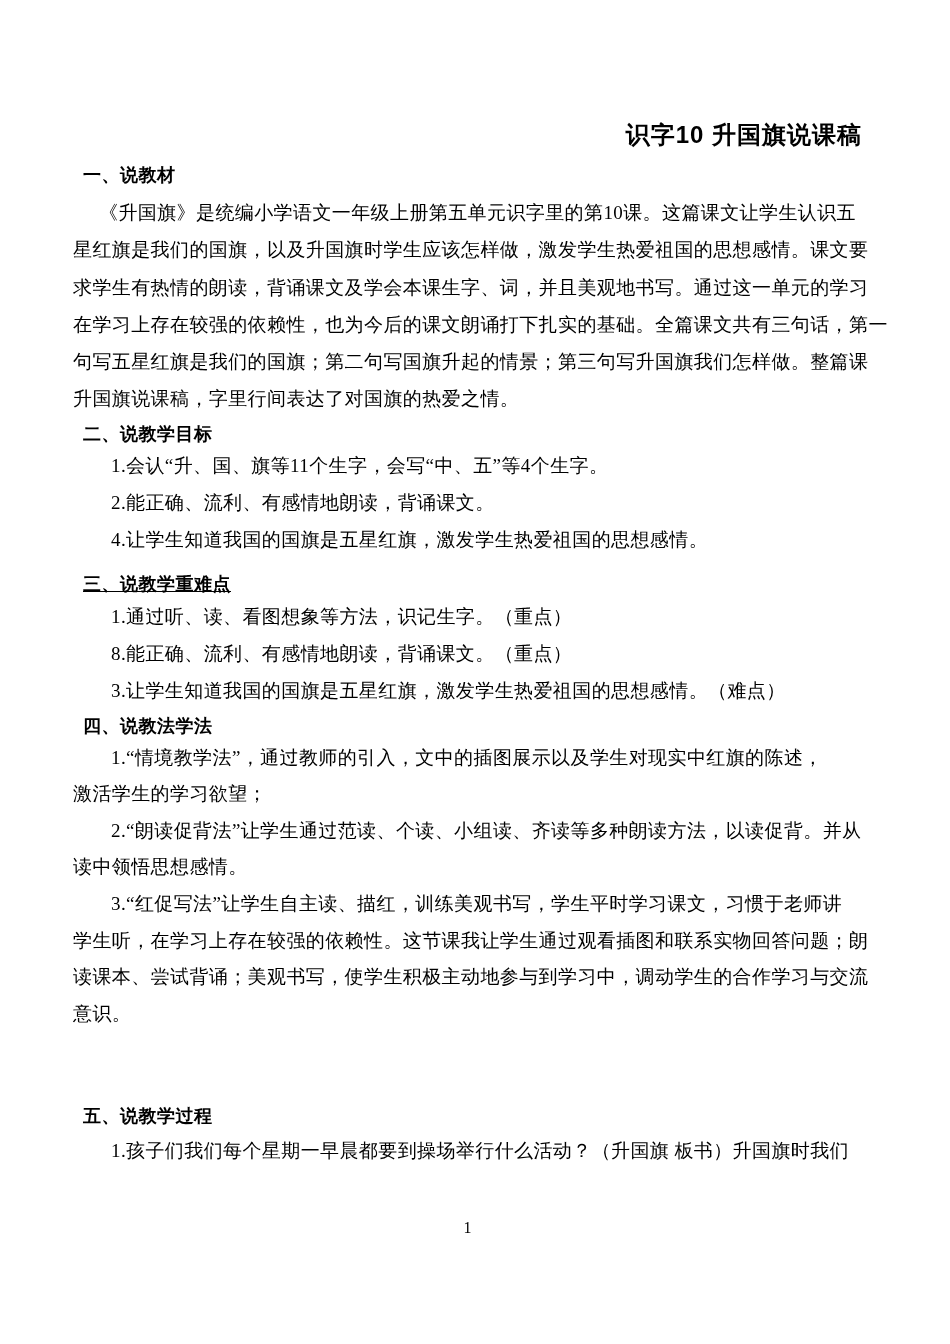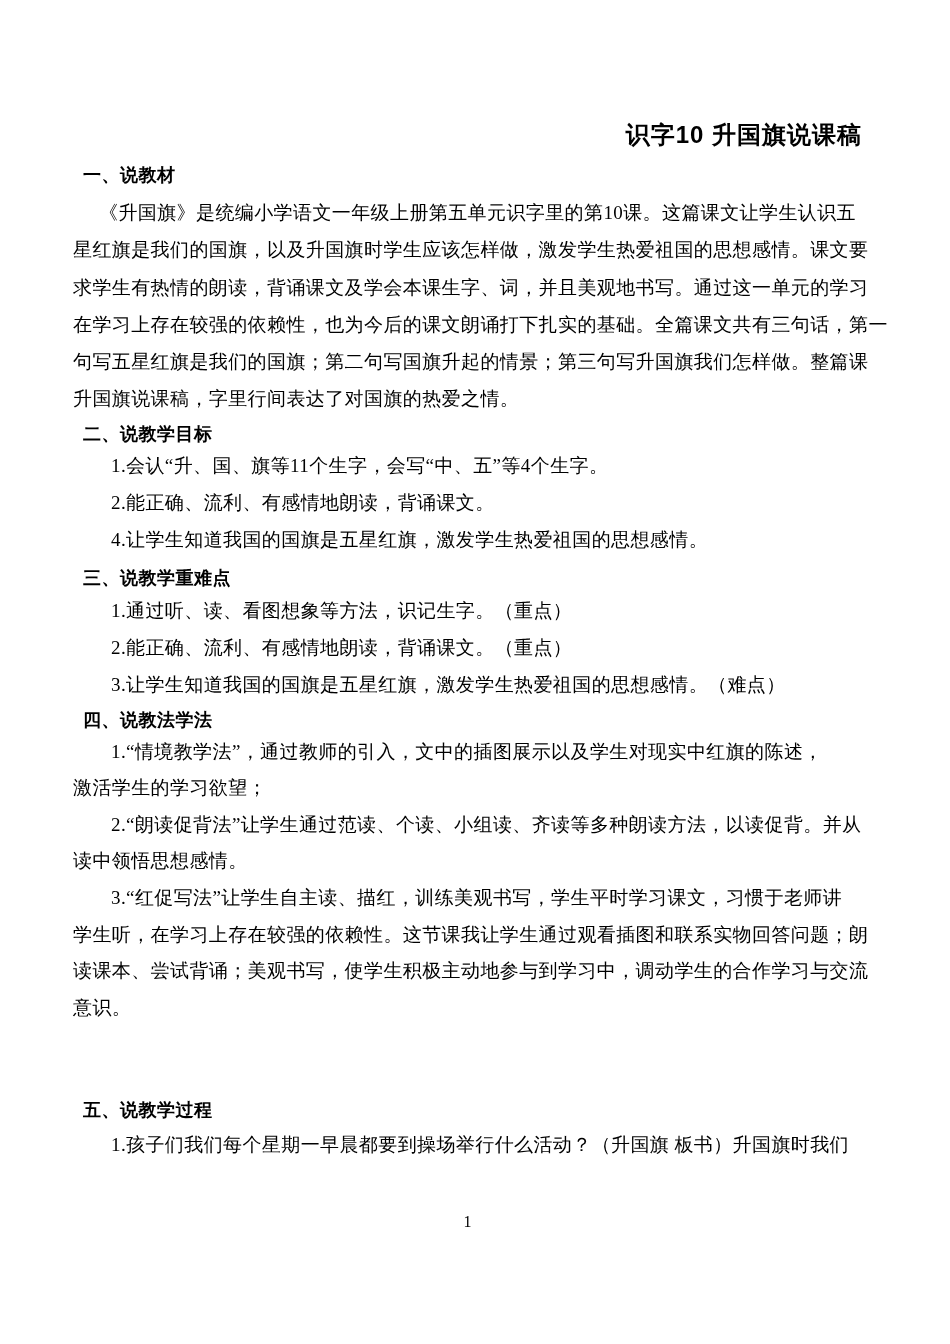--- a/index.html
+++ b/index.html
@@ -26,21 +26,21 @@
   .hd {
     font-family: "Liberation Sans", "DejaVu Sans", sans-serif;
     font-weight: bold;
     font-size: 18px;
     line-height: 31px;
     padding-left: 10px;
     letter-spacing: 0.5px;
   }
   .hd1 { margin-top: 9px; }
   .hd2 { margin-top: 1px; }
-  .hd3 { margin-top: 4px; }
+  .hd3 { margin-top: 10px; text-decoration: underline; }
   .hd4 { margin-top: 1px; }
   .hd5 { margin-top: 69px; }
   .ln {
     font-size: 19px;
     line-height: 37.3px;
     white-space: nowrap;
     letter-spacing: 0.4px;
   }
   .para1 { margin-top: 3px; }
   .list1 { margin-top: -3px; }
@@ -76,21 +76,21 @@
   <div class="hd hd2">二、说教学目标</div>
   <div class="list1">
     <div class="ln ind">1.会认“升、国、旗等11个生字，会写“中、五”等4个生字。</div>
     <div class="ln ind">2.能正确、流利、有感情地朗读，背诵课文。</div>
     <div class="ln ind">4.让学生知道我国的国旗是五星红旗，激发学生热爱祖国的思想感情。</div>
   </div>
 
   <div class="hd hd3">三、说教学重难点</div>
   <div class="list2">
     <div class="ln ind">1.通过听、读、看图想象等方法，识记生字。（重点）</div>
-    <div class="ln ind">2.能正确、流利、有感情地朗读，背诵课文。（重点）</div>
+    <div class="ln ind">8.能正确、流利、有感情地朗读，背诵课文。（重点）</div>
     <div class="ln ind">3.让学生知道我国的国旗是五星红旗，激发学生热爱祖国的思想感情。（难点）</div>
   </div>
 
   <div class="hd hd4">四、说教法学法</div>
   <div class="sec4">
     <div class="ln ind">1.“情境教学法”，通过教师的引入，文中的插图展示以及学生对现实中红旗的陈述，</div>
     <div class="ln">激活学生的学习欲望；</div>
     <div class="ln ind">2.“朗读促背法”让学生通过范读、个读、小组读、齐读等多种朗读方法，以读促背。并从</div>
     <div class="ln">读中领悟思想感情。</div>
     <div class="ln ind">3.“红促写法”让学生自主读、描红，训练美观书写，学生平时学习课文，习惯于老师讲</div>

